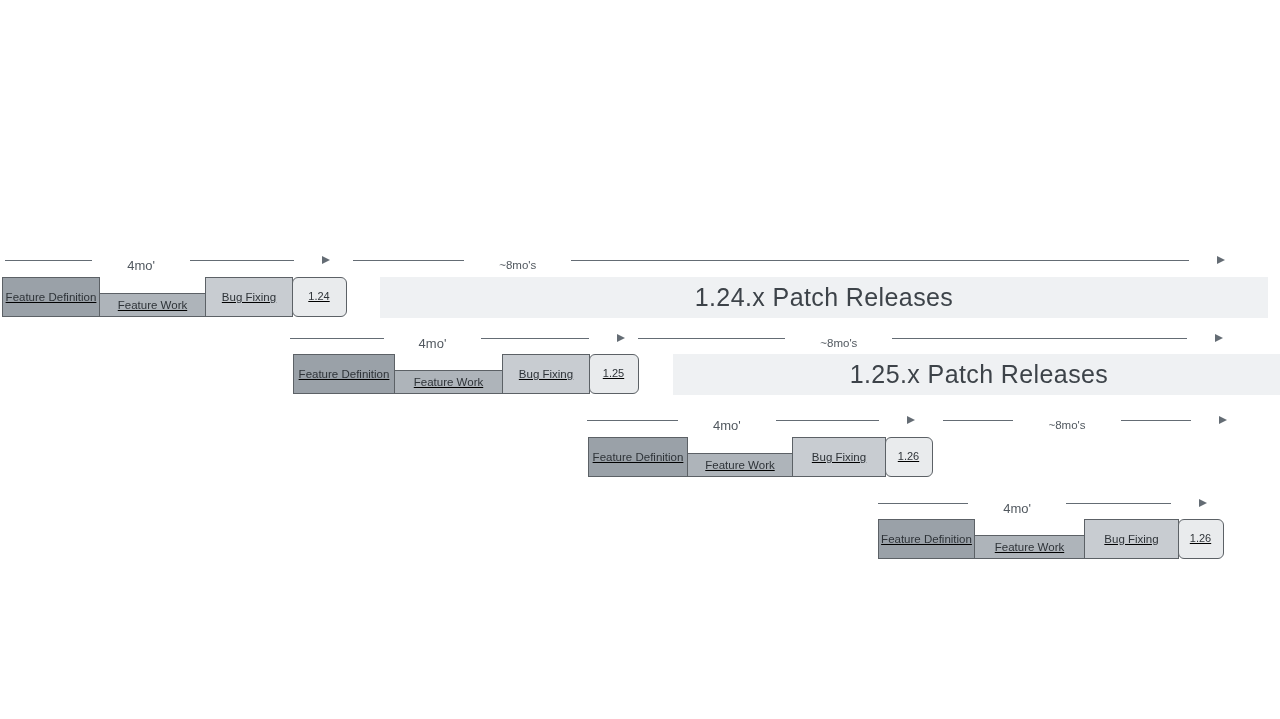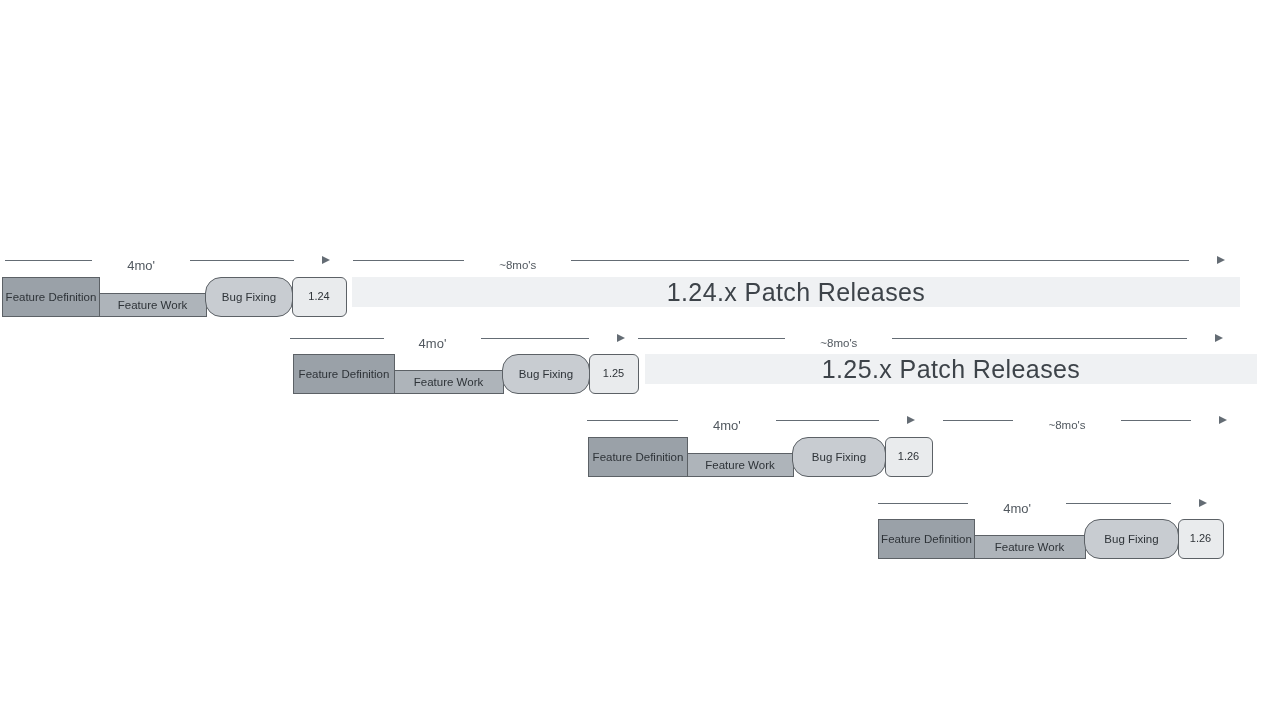--- a/index.html
+++ b/index.html
@@ -12,34 +12,34 @@
     --arrow:#646c74;
     --box-text:#2e3338;
     --band-text:#3d4349;
     --arrow-label-text:#51585f;
   }
   html,body{margin:0;padding:0;background:#ffffff;}
   body{font-family:"Liberation Sans", sans-serif;}
   .canvas{position:relative;width:1280px;height:719px;background:#ffffff;overflow:hidden;}
 
   
-  .boxes{position:absolute;display:flex;height:40px;}
+  .boxes{position:absolute;display:flex;height:40px;text-decoration:underline;}
   .pbox{box-sizing:border-box;border:1.5px solid var(--box-border);
         display:flex;align-items:center;justify-content:center;text-align:center;
         font-size:11.5px;line-height:1.22;color:var(--box-text);}
   .pbox + .pbox{margin-left:-1.5px;}
   .fd{background:var(--feature-definition-fill);}
   .fw{background:var(--feature-work-fill);margin-top:16px;}
-  .bf{background:var(--bug-fixing-fill);border-radius:16px;}
+  .bf{background:var(--bug-fixing-fill);}
   .ver{background:var(--version-box-fill);font-size:11px;border-radius:6px;}
 
   
-  .band{position:absolute;height:30px;background:var(--patch-band-fill);
+  .band{position:absolute;height:41px;background:var(--patch-band-fill);
         display:flex;align-items:center;justify-content:center;
-        font-size:25px;letter-spacing:.4px;color:var(--band-text);white-space:nowrap;}
+        font-size:25px;letter-spacing:.4px;color:var(--band-text);white-space:nowrap;margin-left:28px;}
 
   
   .arrow{position:absolute;height:16px;display:flex;align-items:center;gap:28px;}
   .seg{border-top:1.6px solid var(--arrow);height:0;}
   .alabel{padding:0 7px;font-size:11.5px;color:var(--arrow-label-text);
           transform:translateY(5px);white-space:nowrap;}
   .alabel.mo4{font-size:13px;}
   .head{flex:0 0 auto;width:0;height:0;border-left:8px solid var(--arrow);
         border-top:4px solid transparent;border-bottom:4px solid transparent;}
 </style>

